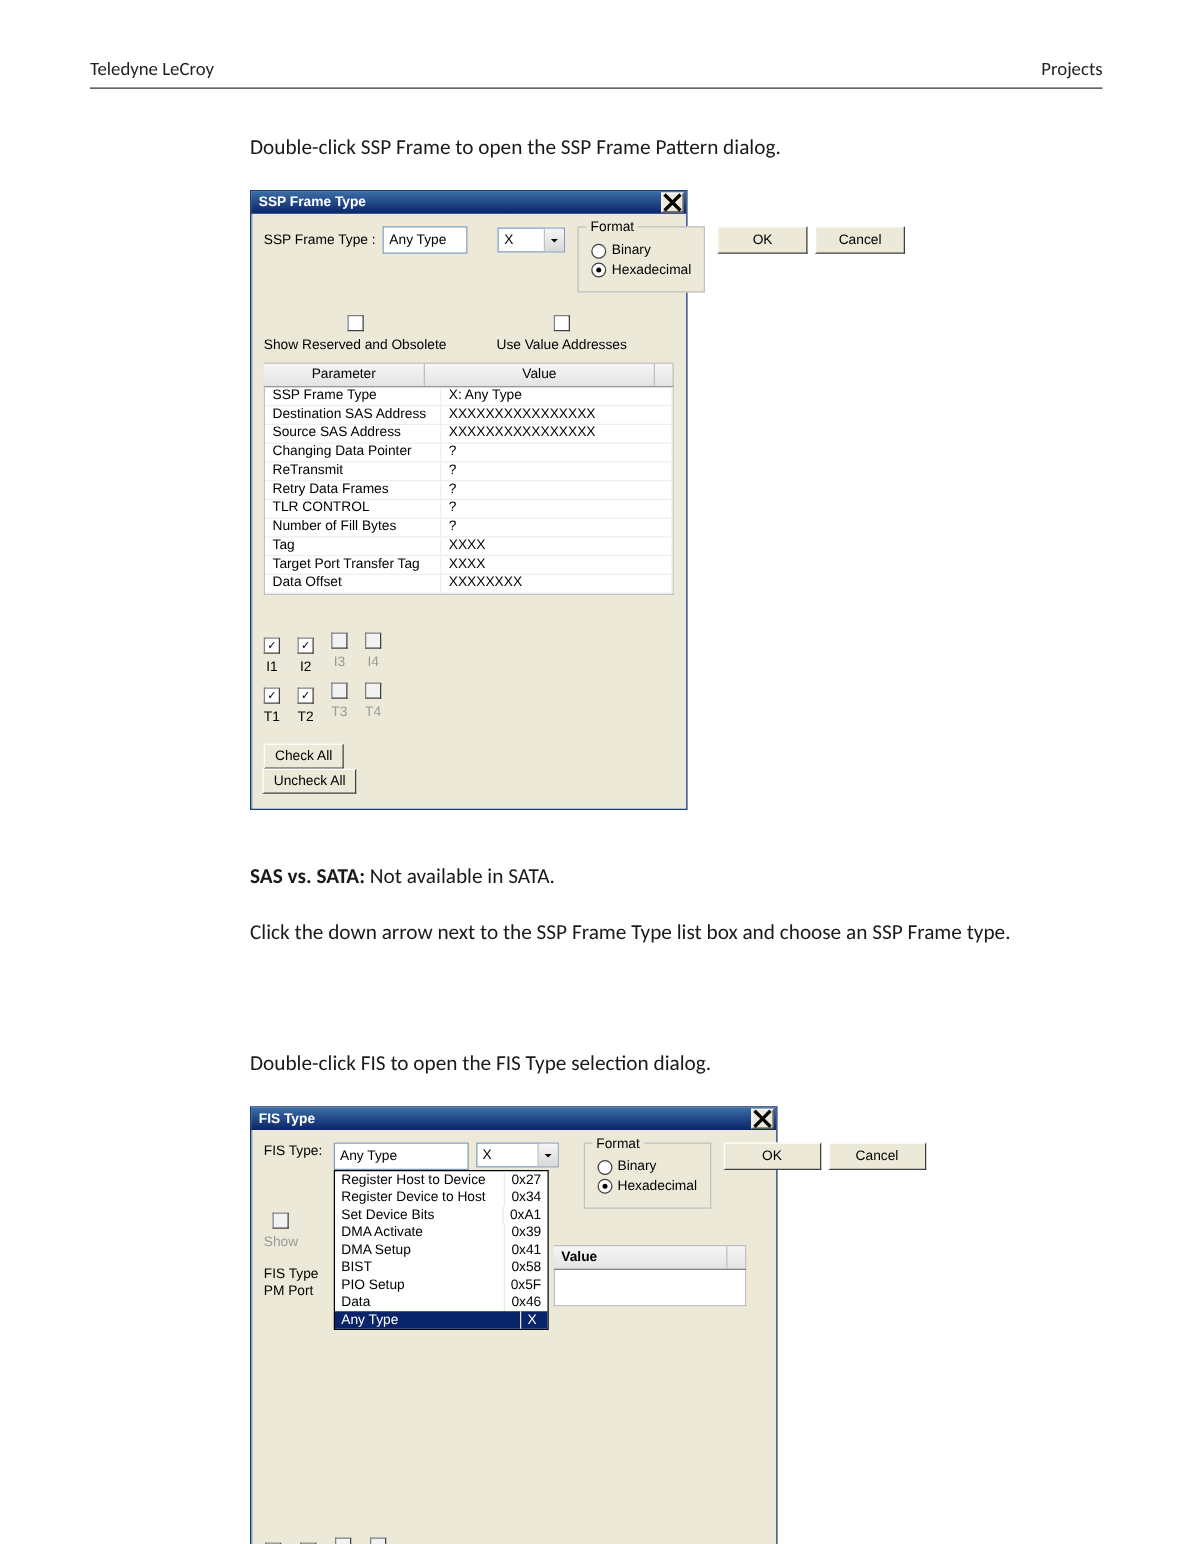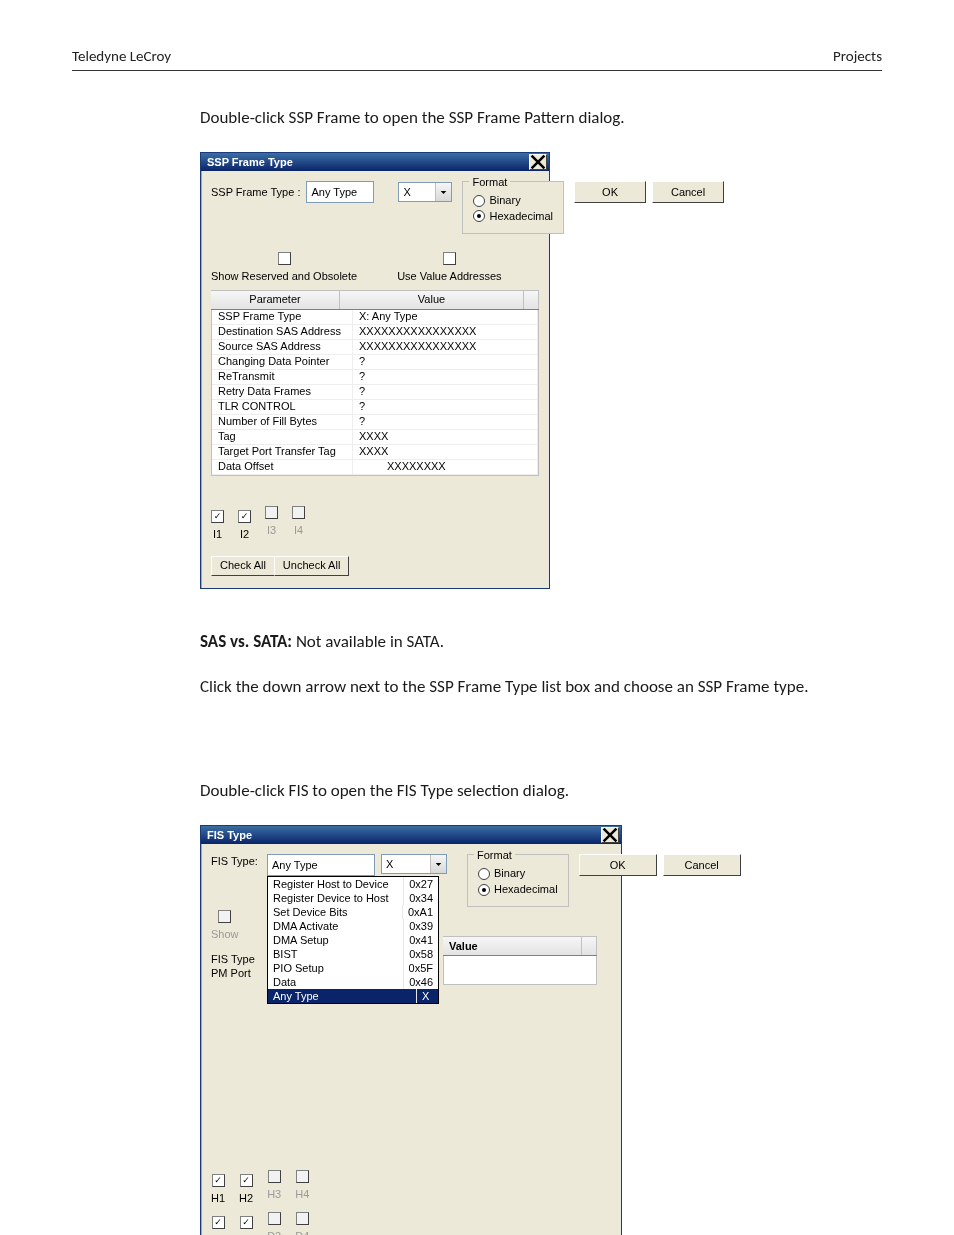--- a/index.html
+++ b/index.html
@@ -184,42 +184,55 @@
             <div class="grow">
               <div class="gcell" style="width: 128px;">Tag</div>
               <div class="gcell" style="flex: 1 1 0%;">XXXX</div>
             </div>
             <div class="grow">
               <div class="gcell" style="width: 128px;">Target Port Transfer Tag</div>
               <div class="gcell" style="flex: 1 1 0%;">XXXX</div>
             </div>
             <div class="grow">
               <div class="gcell" style="width: 128px;">Data Offset</div>
-              <div class="gcell" style="flex: 1 1 0%; margin-left: 28px;">XXXXXXXX</div>
+              <div class="gcell" style="flex: 1 1 0%;">XXXXXXXX</div>
             </div>
           </div>
 
         <div style="height:30px;"></div>
 
         <div id="ssp-chk-i"><span class="chk-row">
               <span class="chkbox checked"></span>
               <span>I1</span>
             </span><span class="chk-row">
               <span class="chkbox checked"></span>
               <span>I2</span>
             </span><span class="chk-row disabled">
               <span class="chkbox"></span>
               <span>I3</span>
             </span><span class="chk-row disabled">
               <span class="chkbox"></span>
               <span>I4</span>
             </span></div>
+        <div id="ssp-chk-t" style="margin-top:4px;"><span class="chk-row">
+              <span class="chkbox checked"></span>
+              <span>T1</span>
+            </span><span class="chk-row">
+              <span class="chkbox checked"></span>
+              <span>T2</span>
+            </span><span class="chk-row disabled">
+              <span class="chkbox"></span>
+              <span>T3</span>
+            </span><span class="chk-row disabled">
+              <span class="chkbox"></span>
+              <span>T4</span>
+            </span></div>
 
         <div style="height:14px;"></div>
-        <div class="row" style="gap:0;">
+        <div class="row" style="gap:0;flex-direction:column;">
           <span class="wbtn small">Check All</span>
           <span class="wbtn small" style="margin-left:-1px;">Uncheck All</span>
         </div>
       </div>
     </div>
 
     <div class="gap-lg"></div>
 
     <p class="para">
       <span class="lead-strong">SAS vs. SATA:</span><span> Not available in SATA.</span>

